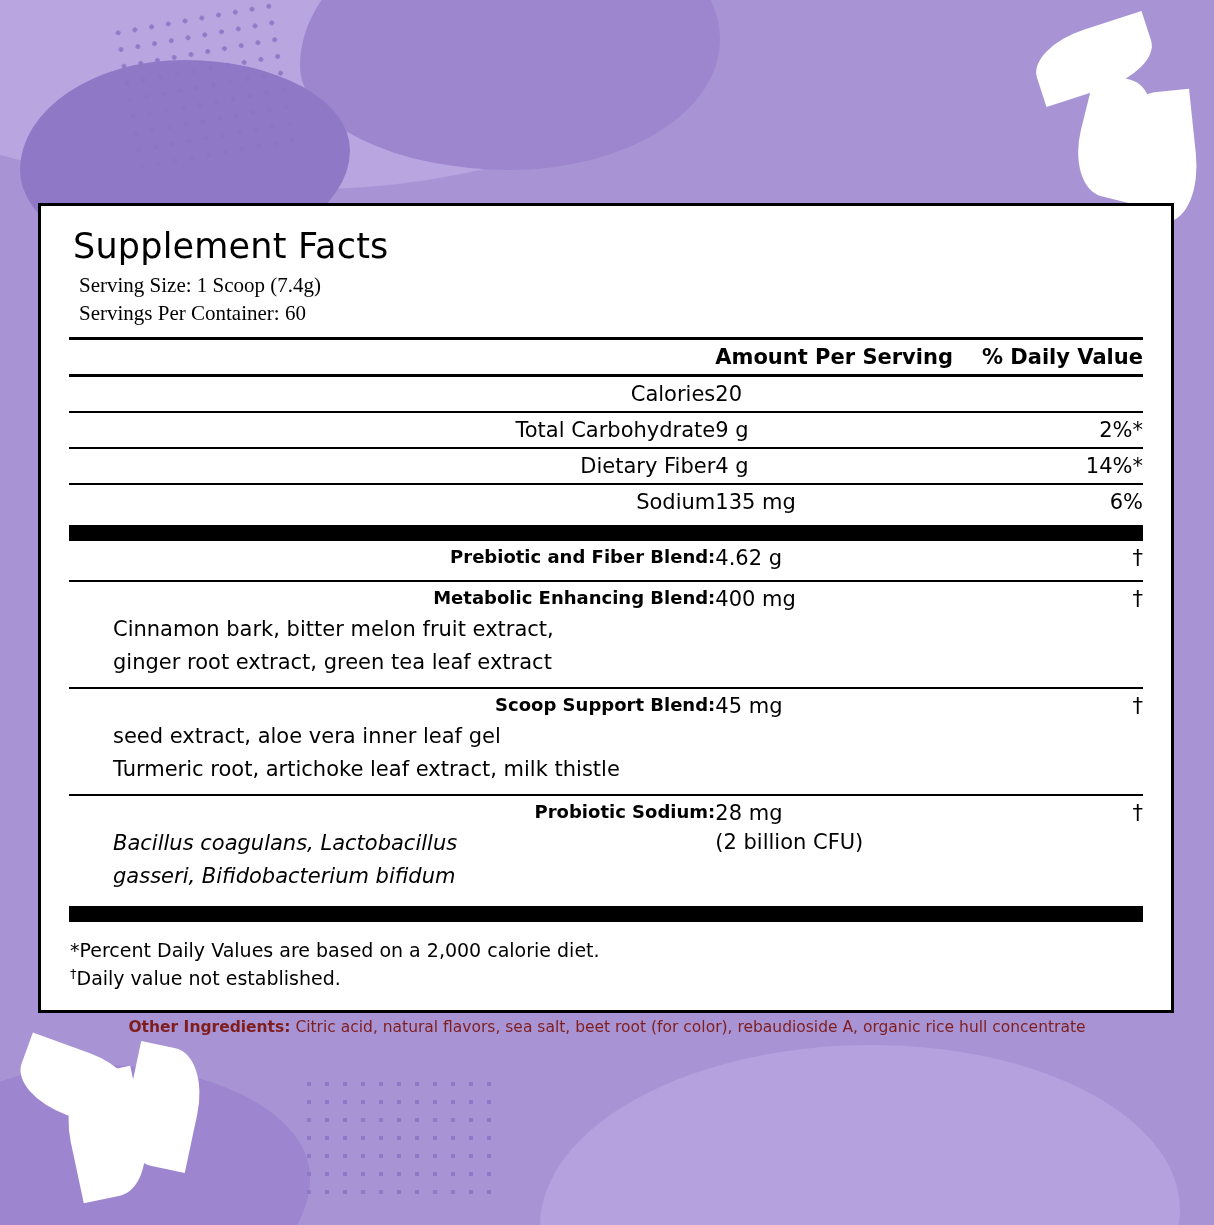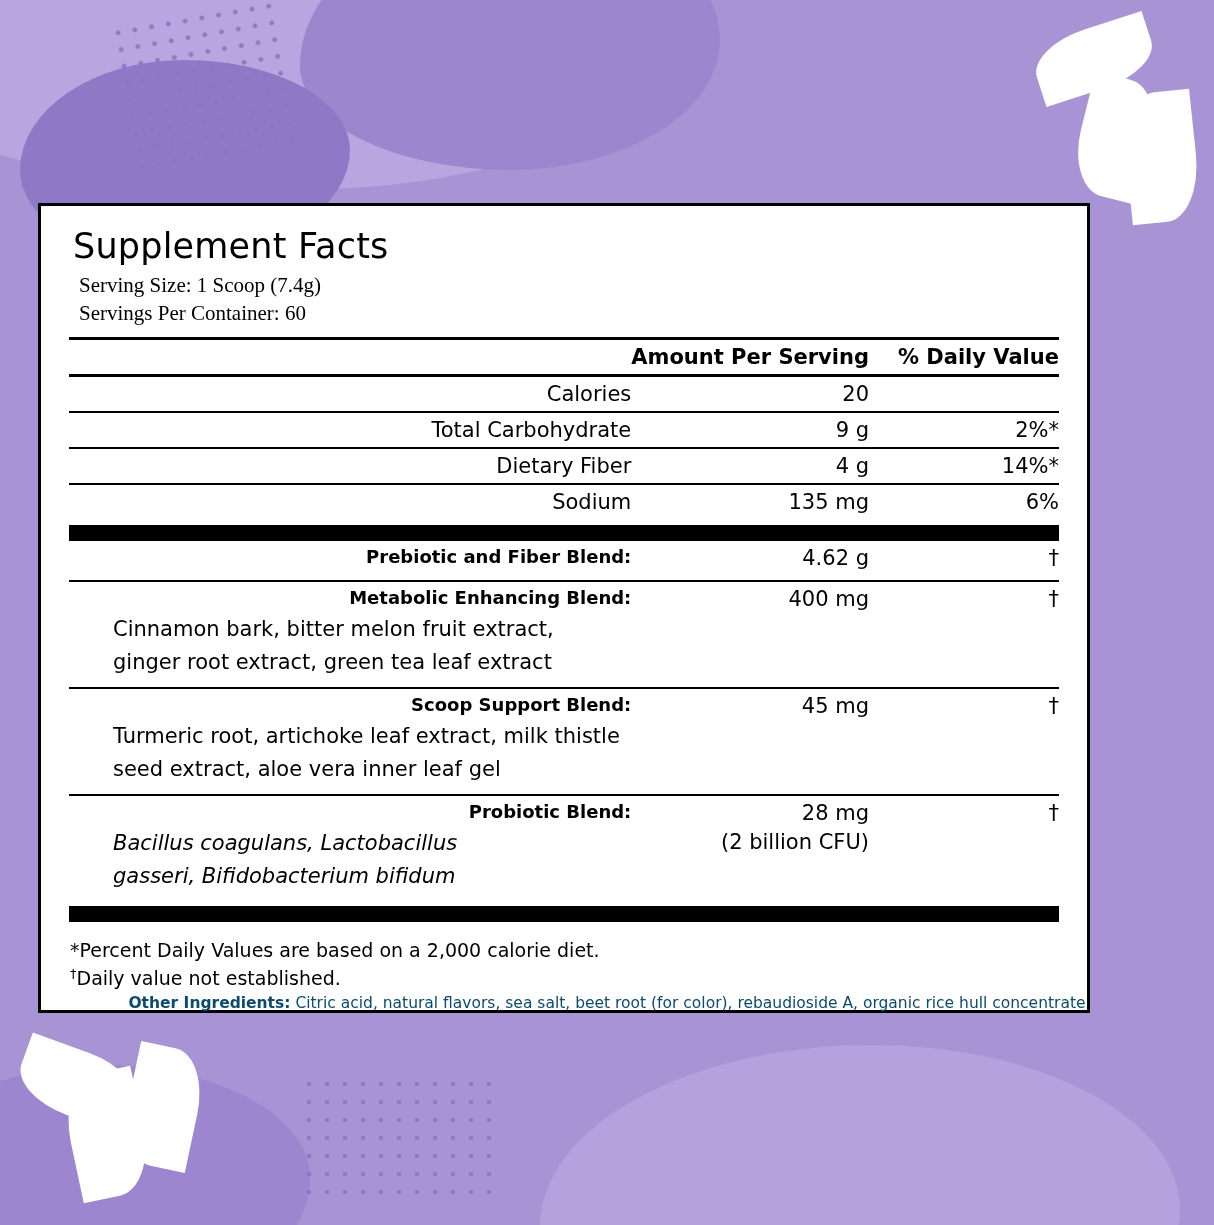--- a/index.html
+++ b/index.html
@@ -110,21 +110,21 @@
   .leaf-3 { width: 70px; height: 130px; right: 18px; top: 92px; transform: rotate(-6deg); border-radius: 50% 0 50% 0; }
   .leaf-4 { width: 120px; height: 66px; left: 18px; bottom: 108px; transform: rotate(20deg); border-radius: 0 50% 0 50%; }
   .leaf-5 { width: 74px; height: 125px; left: 70px; bottom: 28px; transform: rotate(-12deg); border-radius: 50% 0 50% 0; }
   .leaf-6 { width: 70px; height: 120px; left: 128px; bottom: 58px; transform: rotate(12deg); border-radius: 0 50% 0 50%; }
 
   
   .panel {
     position: absolute;
     left: 38px;
     top: 203px;
-    width: 1052px;
+    width: 1136px;
     box-sizing: border-box;
     background: #ffffff;
     border: 3px solid #000;
     padding: 16px 28px 18px 28px;
     color: #000;
   }
   .sf-title {
     font-size: 35px;
     letter-spacing: .2px;
     margin: 4px 0 6px 4px;
@@ -139,21 +139,21 @@
   table.sf {
     width: 100%;
     border-collapse: collapse;
     font-size: 21px;
   }
   table.sf td {
     padding: 2px 0 3px 0;
     vertical-align: top;
   }
   .col-name   { text-align: right; }
-  .col-amt    { text-align: right; width: 210px; white-space: nowrap; }
+  .col-amt    { text-align: left; width: 210px; white-space: nowrap; }
   .col-dv     { text-align: right; width: 190px; white-space: nowrap; }
 
   .hdr td {
     font-weight: bold;
     font-size: 21px;
     padding-bottom: 3px;
     padding-top: 3px;
   }
   .indent { padding-left: 56px !important; }
   .blend-name { font-weight: bold; font-size: 18px; }
@@ -170,23 +170,23 @@
     font-size: 19px;
     margin-top: 12px;
     margin-left: 1px;
     line-height: 1.45;
   }
   .sup { vertical-align: super; font-size: 13px; }
 
   .other-ing {
     position: absolute;
     left: 0; right: 0;
-    top: 994px;
+    top: 1018px;
     text-align: center;
-    color: #0c4a6e;
+    color: #7f1d1d;
     font-size: 15.5px;
   }
   .other-ing .oi-label { font-weight: bold; }
 </style>
 </head>
 <body>
 
 <div class="bg">
   <div class="blob blob-a"></div>
   <div class="blob blob-b"></div>
@@ -302,33 +302,33 @@
             <div class="sep-thin" style="margin-top:5px"></div>
           </td>
         </tr>
 
     <tr>
       <td class="col-name blend-name">Scoop Support Blend:</td>
       <td class="col-amt">45 mg</td>
       <td class="col-dv dagger">†</td>
     </tr>
     <tr>
+      <td class="blend-items" colspan="3">seed extract, aloe vera inner leaf gel</td>
+    </tr>
+    <tr>
       <td class="blend-items" colspan="3">Turmeric root, artichoke leaf extract, milk thistle</td>
     </tr>
-    <tr>
-      <td class="blend-items" colspan="3">seed extract, aloe vera inner leaf gel</td>
-    </tr>
     <tr class="sep-row">
           <td colspan="3">
             <div class="sep-thin" style="margin-top:5px"></div>
           </td>
         </tr>
 
     <tr>
-      <td class="col-name blend-name">Probiotic Blend:</td>
+      <td class="col-name blend-name">Probiotic Sodium:</td>
       <td class="col-amt">28 mg</td>
       <td class="col-dv dagger">†</td>
     </tr>
     <tr>
       <td class="blend-items blend-items-italic">Bacillus coagulans, Lactobacillus</td>
       <td class="col-amt">(2 billion CFU)</td>
       <td class="col-dv"></td>
     </tr>
     <tr>
       <td class="blend-items blend-items-italic" colspan="3">gasseri, Bifidobacterium bifidum</td>

